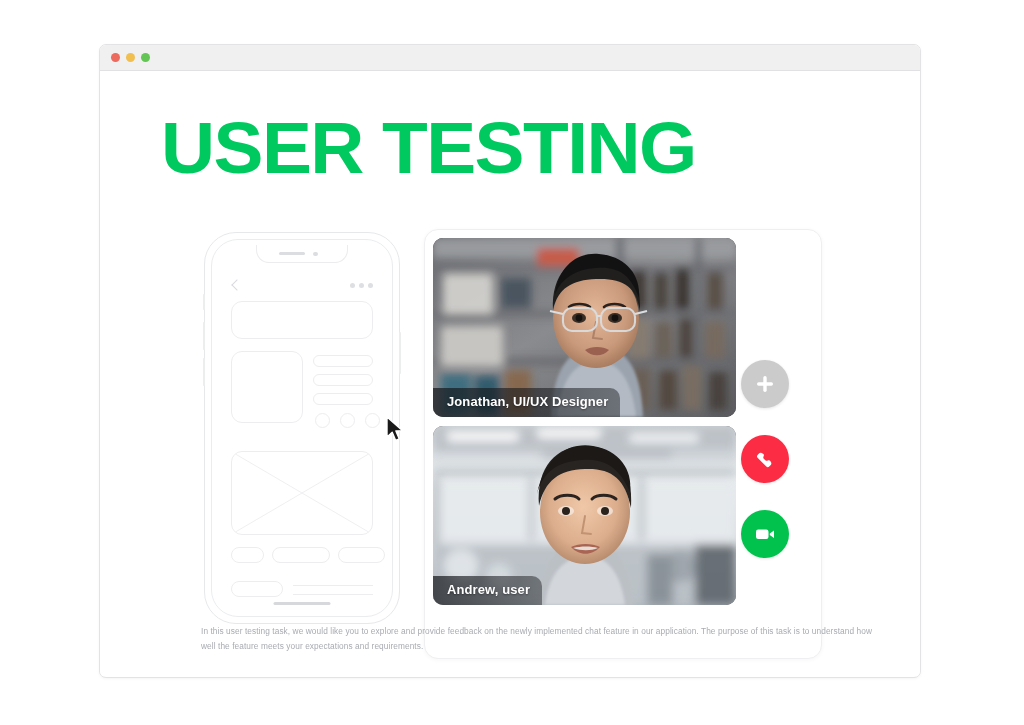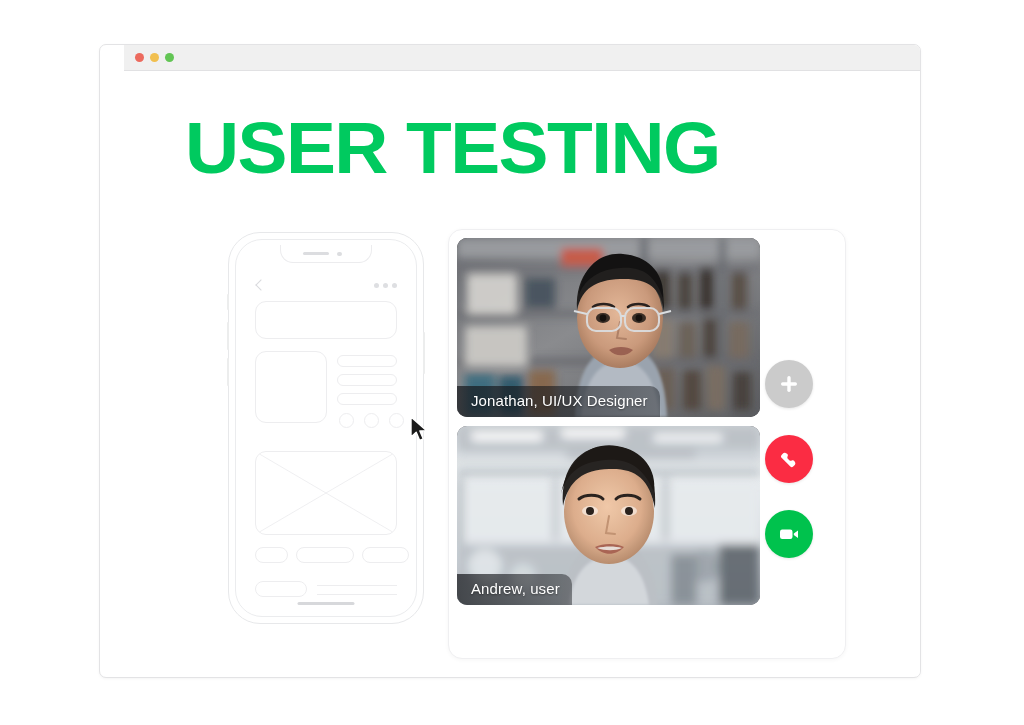--- a/index.html
+++ b/index.html
@@ -24,21 +24,20 @@
     position: absolute;
     left: 99px;
     top: 44px;
     width: 822px;
     height: 634px;
     background: #ffffff;
     border: 1px solid #e3e3e5;
     border-radius: 7px;
     box-shadow: 0 1px 3px rgba(0,0,0,0.045);
     overflow: hidden;
-    padding-left: 24px;
   }
 
   .titlebar {
     position: relative;
     height: 26px;
     width: 100%;
     background: #f0f0f0;
     border-bottom: 1px solid #e1e1e3;
     display: flex;
     align-items: center;
@@ -255,22 +254,22 @@
   .video-tile svg { position: absolute; inset: 0; width: 100%; height: 100%; display: block; }
 
   .name-chip {
     position: absolute;
     left: 0;
     bottom: 0;
     padding: 6px 12px 8px 14px;
     border-top-right-radius: 10px;
     background: linear-gradient(to right, rgba(22,24,28,0.72), rgba(22,24,28,0.45));
     color: #ffffff;
-    font-size: 15px;
-    font-weight: 400;
+    font-size: 13px;
+    font-weight: 700;
     letter-spacing: 0.1px;
     text-shadow: 0 1px 2px rgba(0,0,0,0.4);
     white-space: nowrap;
   }
 
   .call-controls {
     position: absolute;
     right: 32px;
     top: 130px;
     display: flex;
@@ -550,17 +549,18 @@
             <svg width="24" height="24" viewBox="0 0 24 24" aria-hidden="true">
               <rect x="3" y="7.5" width="12.5" height="9.5" rx="2.2" fill="#ffffff"></rect>
               <path d="M16.8 11.4 L21 8.4 L21 15.9 L16.8 13 Z" fill="#ffffff"></path>
             </svg>
           </button>
 
         </div>
       </div>
 
       <div class="task-block">
+        <div class="task-body">In this user testing task, we would like you to explore and provide feedback on the newly implemented chat feature in our application. The purpose of this task is to understand how well the feature meets your expectations and requirements.</div>
       </div>
 
     </div>
   </div>
 </div>
 
 </body></html>

